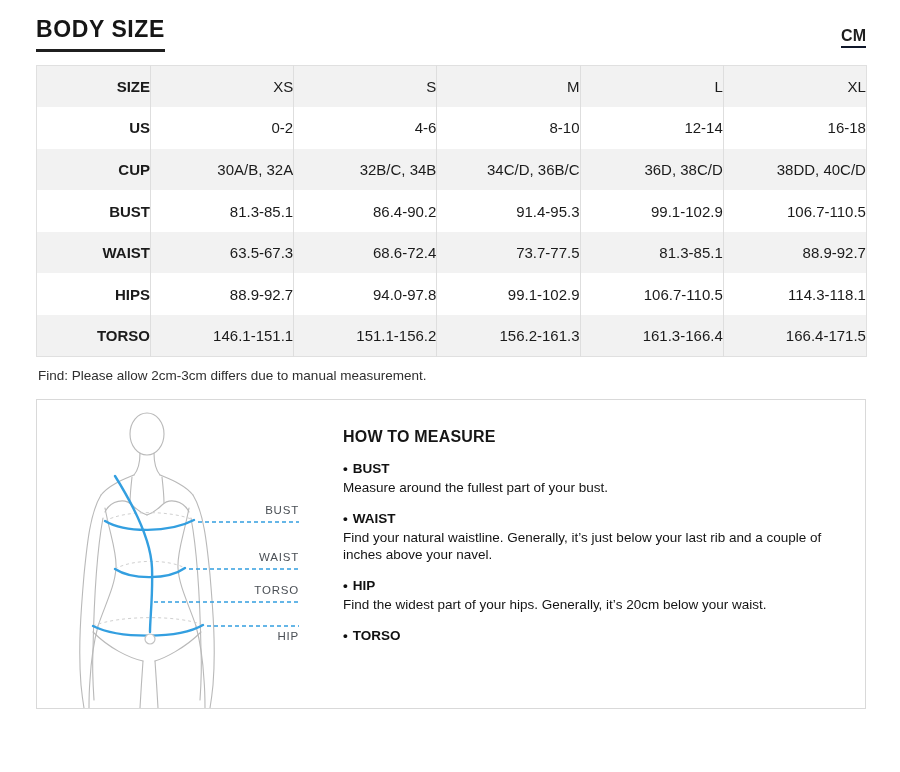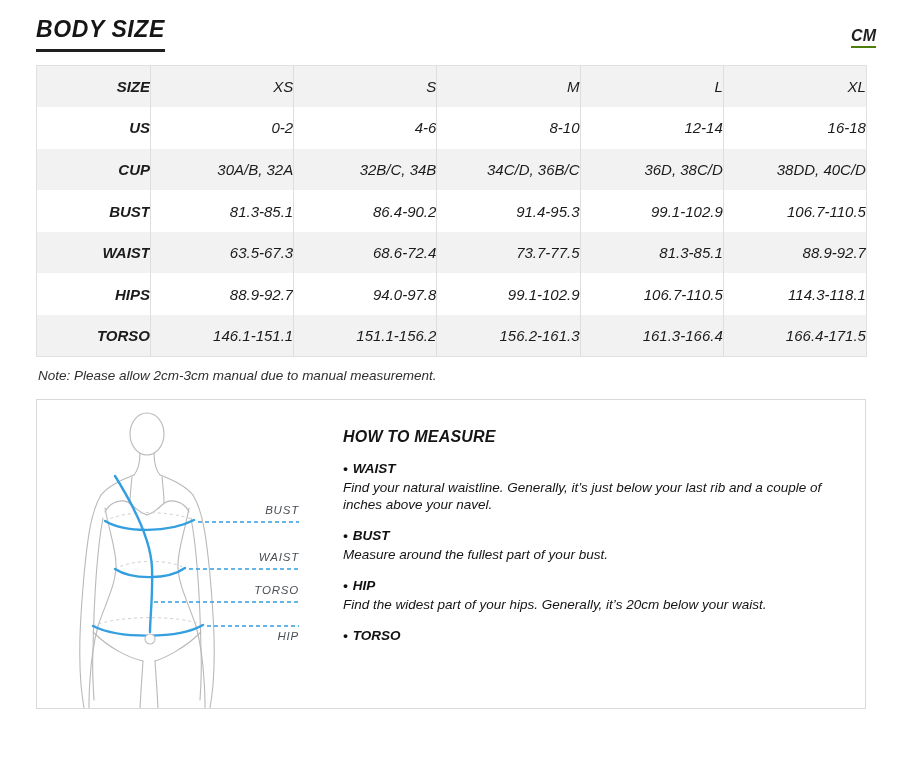--- a/index.html
+++ b/index.html
@@ -2,34 +2,34 @@
 <html><head>
 <meta charset="utf-8">
 <style>
   * { margin: 0; padding: 0; box-sizing: border-box; }
   html, body { background: #ffffff; }
   body {
     width: 900px; height: 772px; overflow: hidden;
     font-family: "Liberation Sans", "DejaVu Sans", sans-serif;
     color: #1a1a1a;
   }
-  .page { padding: 16px 24px 0 36px; font-style: italic; }
+  .page { padding: 16px 34px 0 36px; }
 
   
   .chart-header {
     display: flex; justify-content: space-between; align-items: flex-end;
     margin-bottom: 13px;
   }
   .chart-title {
     font-size: 23px; font-weight: 700; letter-spacing: 0.6px; color: #161616;
     display: inline-block; padding-bottom: 6px; border-bottom: 3px solid #1f1f1f;
   }
   .unit-toggle {
     font-size: 16px; font-weight: 700; color: #1f1f1f;
-    border-bottom: 2px solid #4d7c0f; padding-bottom: 1px; margin-bottom: 4px;
+    border-bottom: 2px solid #0f172a; padding-bottom: 1px; margin-bottom: 4px;
     cursor: pointer;
   }
 
   
   table.size-table {
     width: 830px; table-layout: fixed; border-collapse: collapse;
     border: 1px solid #e0e0e0;
   }
   table.size-table td {
     height: 41.6px; text-align: right; vertical-align: middle;
@@ -145,21 +145,21 @@
           <td class="bold">TORSO</td>
           <td>146.1-151.1</td>
           <td>151.1-156.2</td>
           <td>156.2-161.3</td>
           <td>161.3-166.4</td>
           <td>166.4-171.5</td>
         </tr>
       </tbody>
   </table>
 
-  <div class="note">Note: Please allow 2cm-3cm manual due to manual measurement.</div>
+  <div class="note">Find: Please allow 2cm-3cm differs due to manual measurement.</div>
 
   <div class="measure-box">
 
     <div class="figure-wrap">
       <svg width="300" height="308" viewBox="0 0 300 308">
 
         <g>
           <ellipse class="gray" cx="110" cy="34" rx="17" ry="21"></ellipse>
           <path class="gray" d="M103,53 C103,62 102,69 97,75"></path>
           <path class="gray" d="M117,53 C117,62 118,69 123,75"></path>
@@ -204,28 +204,28 @@
         <text class="diag-label" x="262" y="161" text-anchor="end">WAIST</text>
         <text class="diag-label" x="262" y="194" text-anchor="end">TORSO</text>
         <text class="diag-label" x="262" y="240" text-anchor="end">HIP</text>
       </svg>
     </div>
 
     <div class="measure-text">
       <div class="measure-title">HOW TO MEASURE</div>
       <div id="measure-items">
           <div class="measure-item">
+            <div class="item-label"><span class="bullet">•</span><span>BUST</span></div>
+            <div class="item-desc">Measure around the fullest part of your bust.</div>
+          </div>
+          <div class="measure-item">
             <div class="item-label"><span class="bullet">•</span><span>WAIST</span></div>
             <div class="item-desc">Find your natural waistline. Generally, it’s just below your last rib and a couple of inches above your navel.</div>
           </div>
           <div class="measure-item">
-            <div class="item-label"><span class="bullet">•</span><span>BUST</span></div>
-            <div class="item-desc">Measure around the fullest part of your bust.</div>
-          </div>
-          <div class="measure-item">
             <div class="item-label"><span class="bullet">•</span><span>HIP</span></div>
             <div class="item-desc">Find the widest part of your hips. Generally, it’s 20cm below your waist.</div>
           </div>
           <div class="measure-item">
             <div class="item-label"><span class="bullet">•</span><span>TORSO</span></div>
           </div>
         </div>
     </div>
 
   </div>

